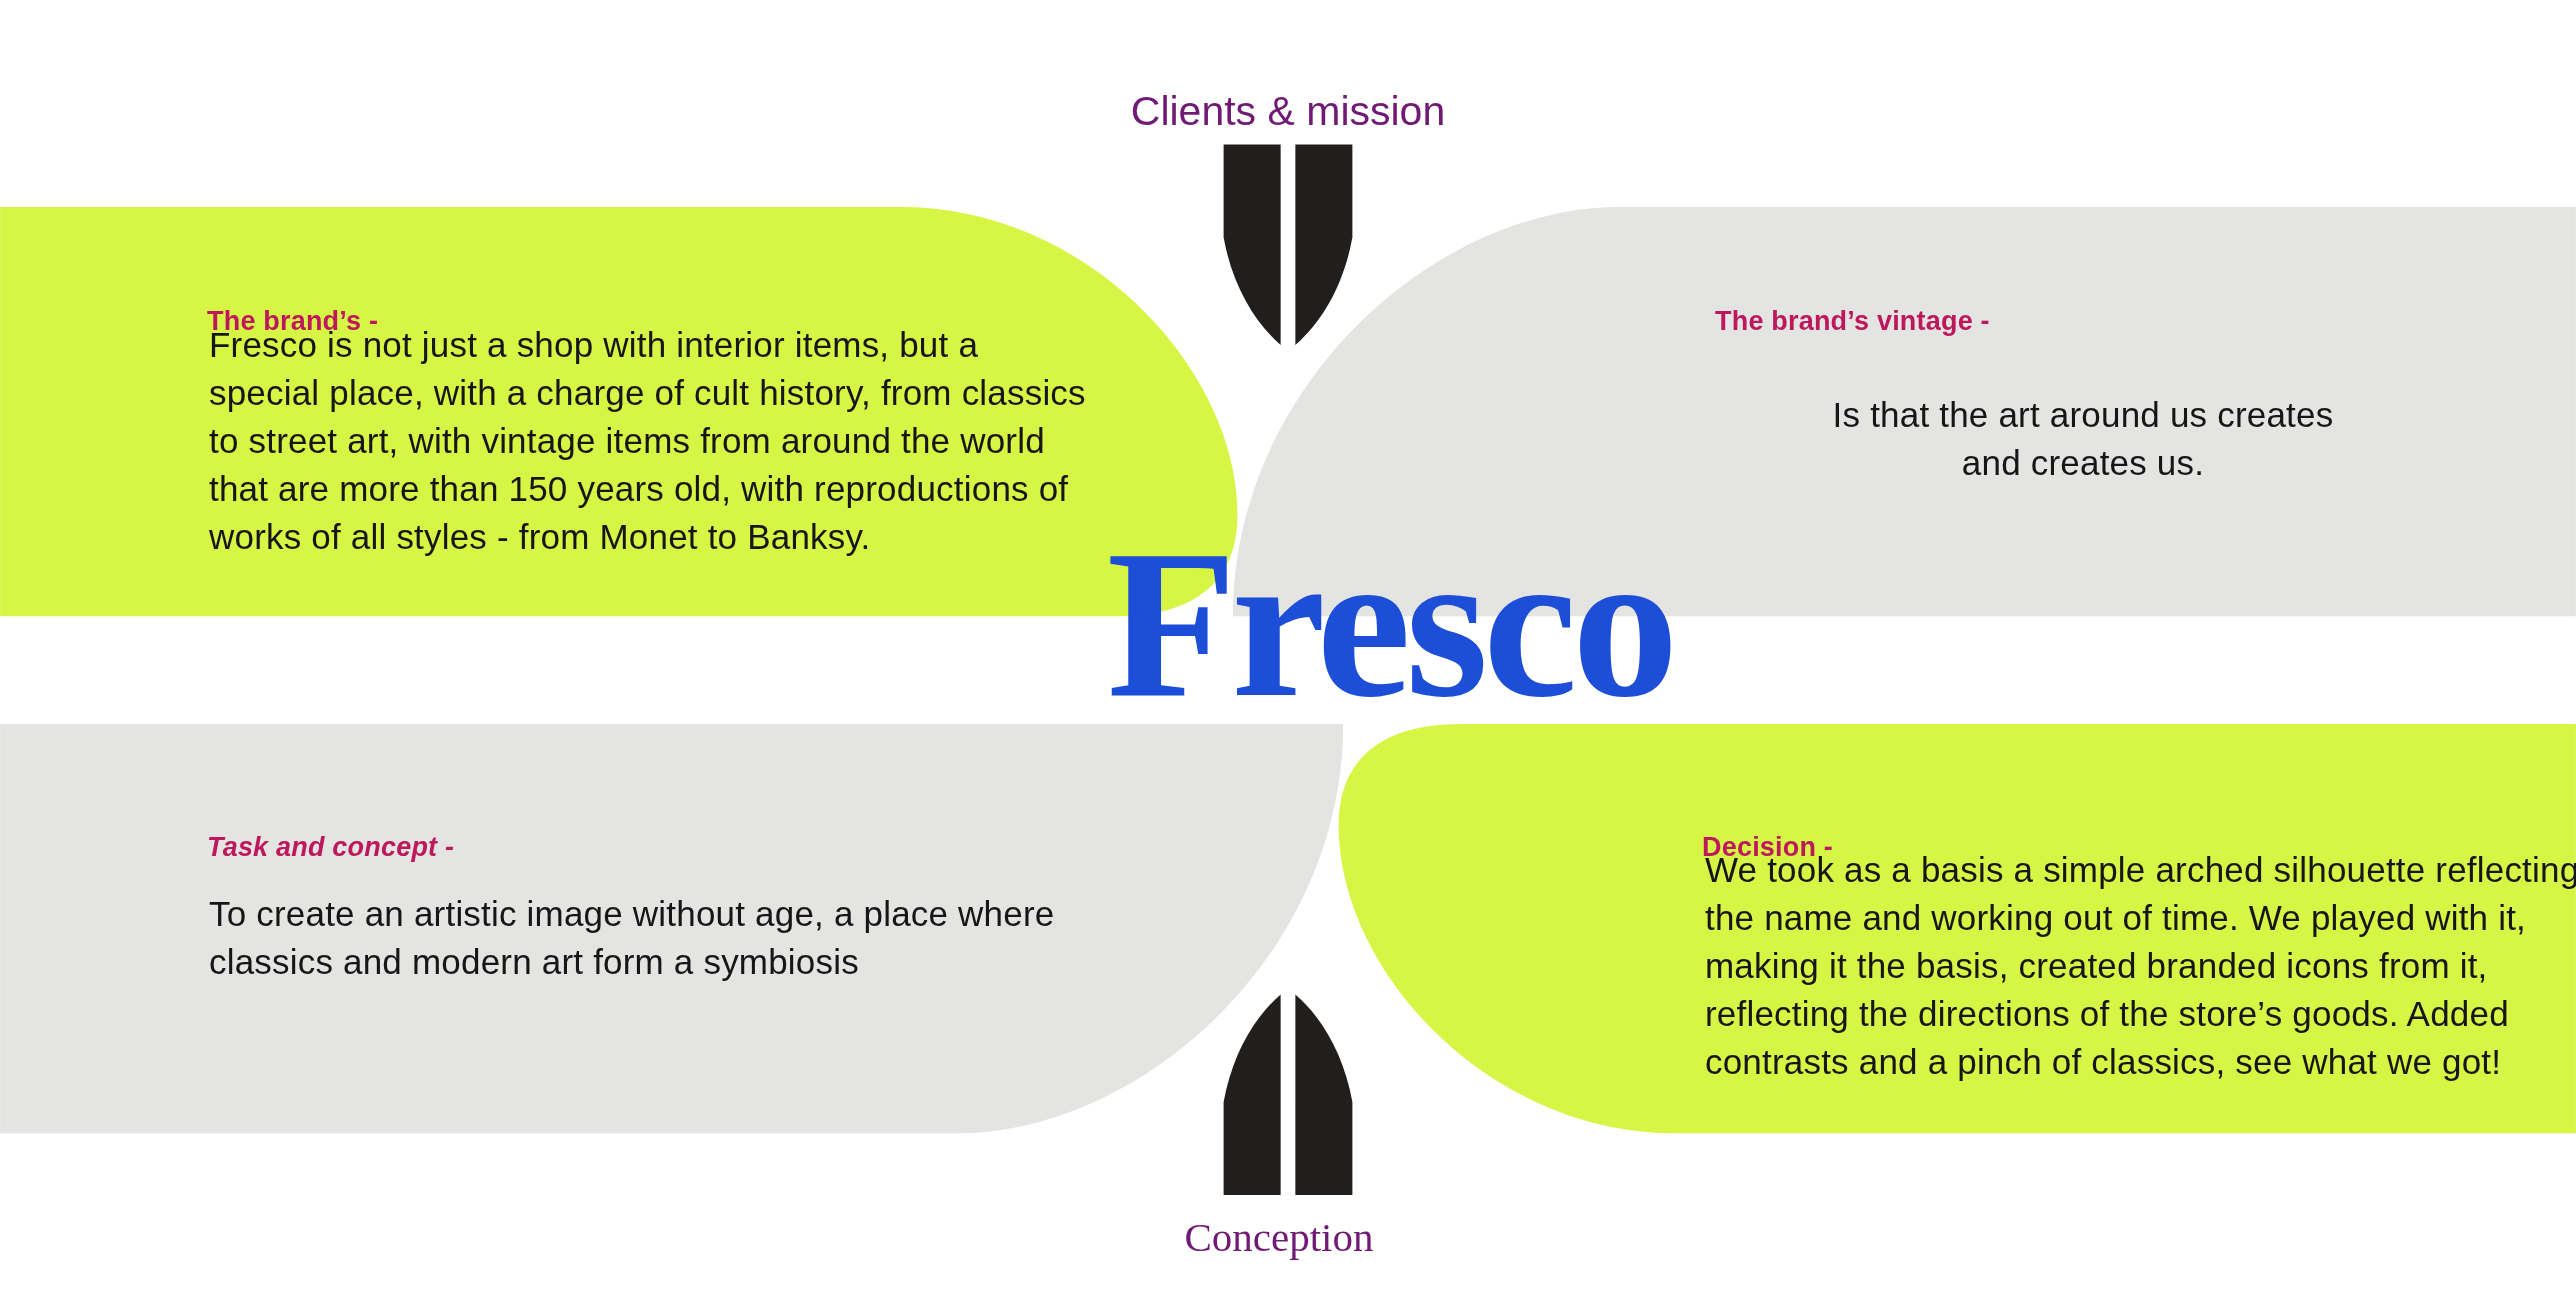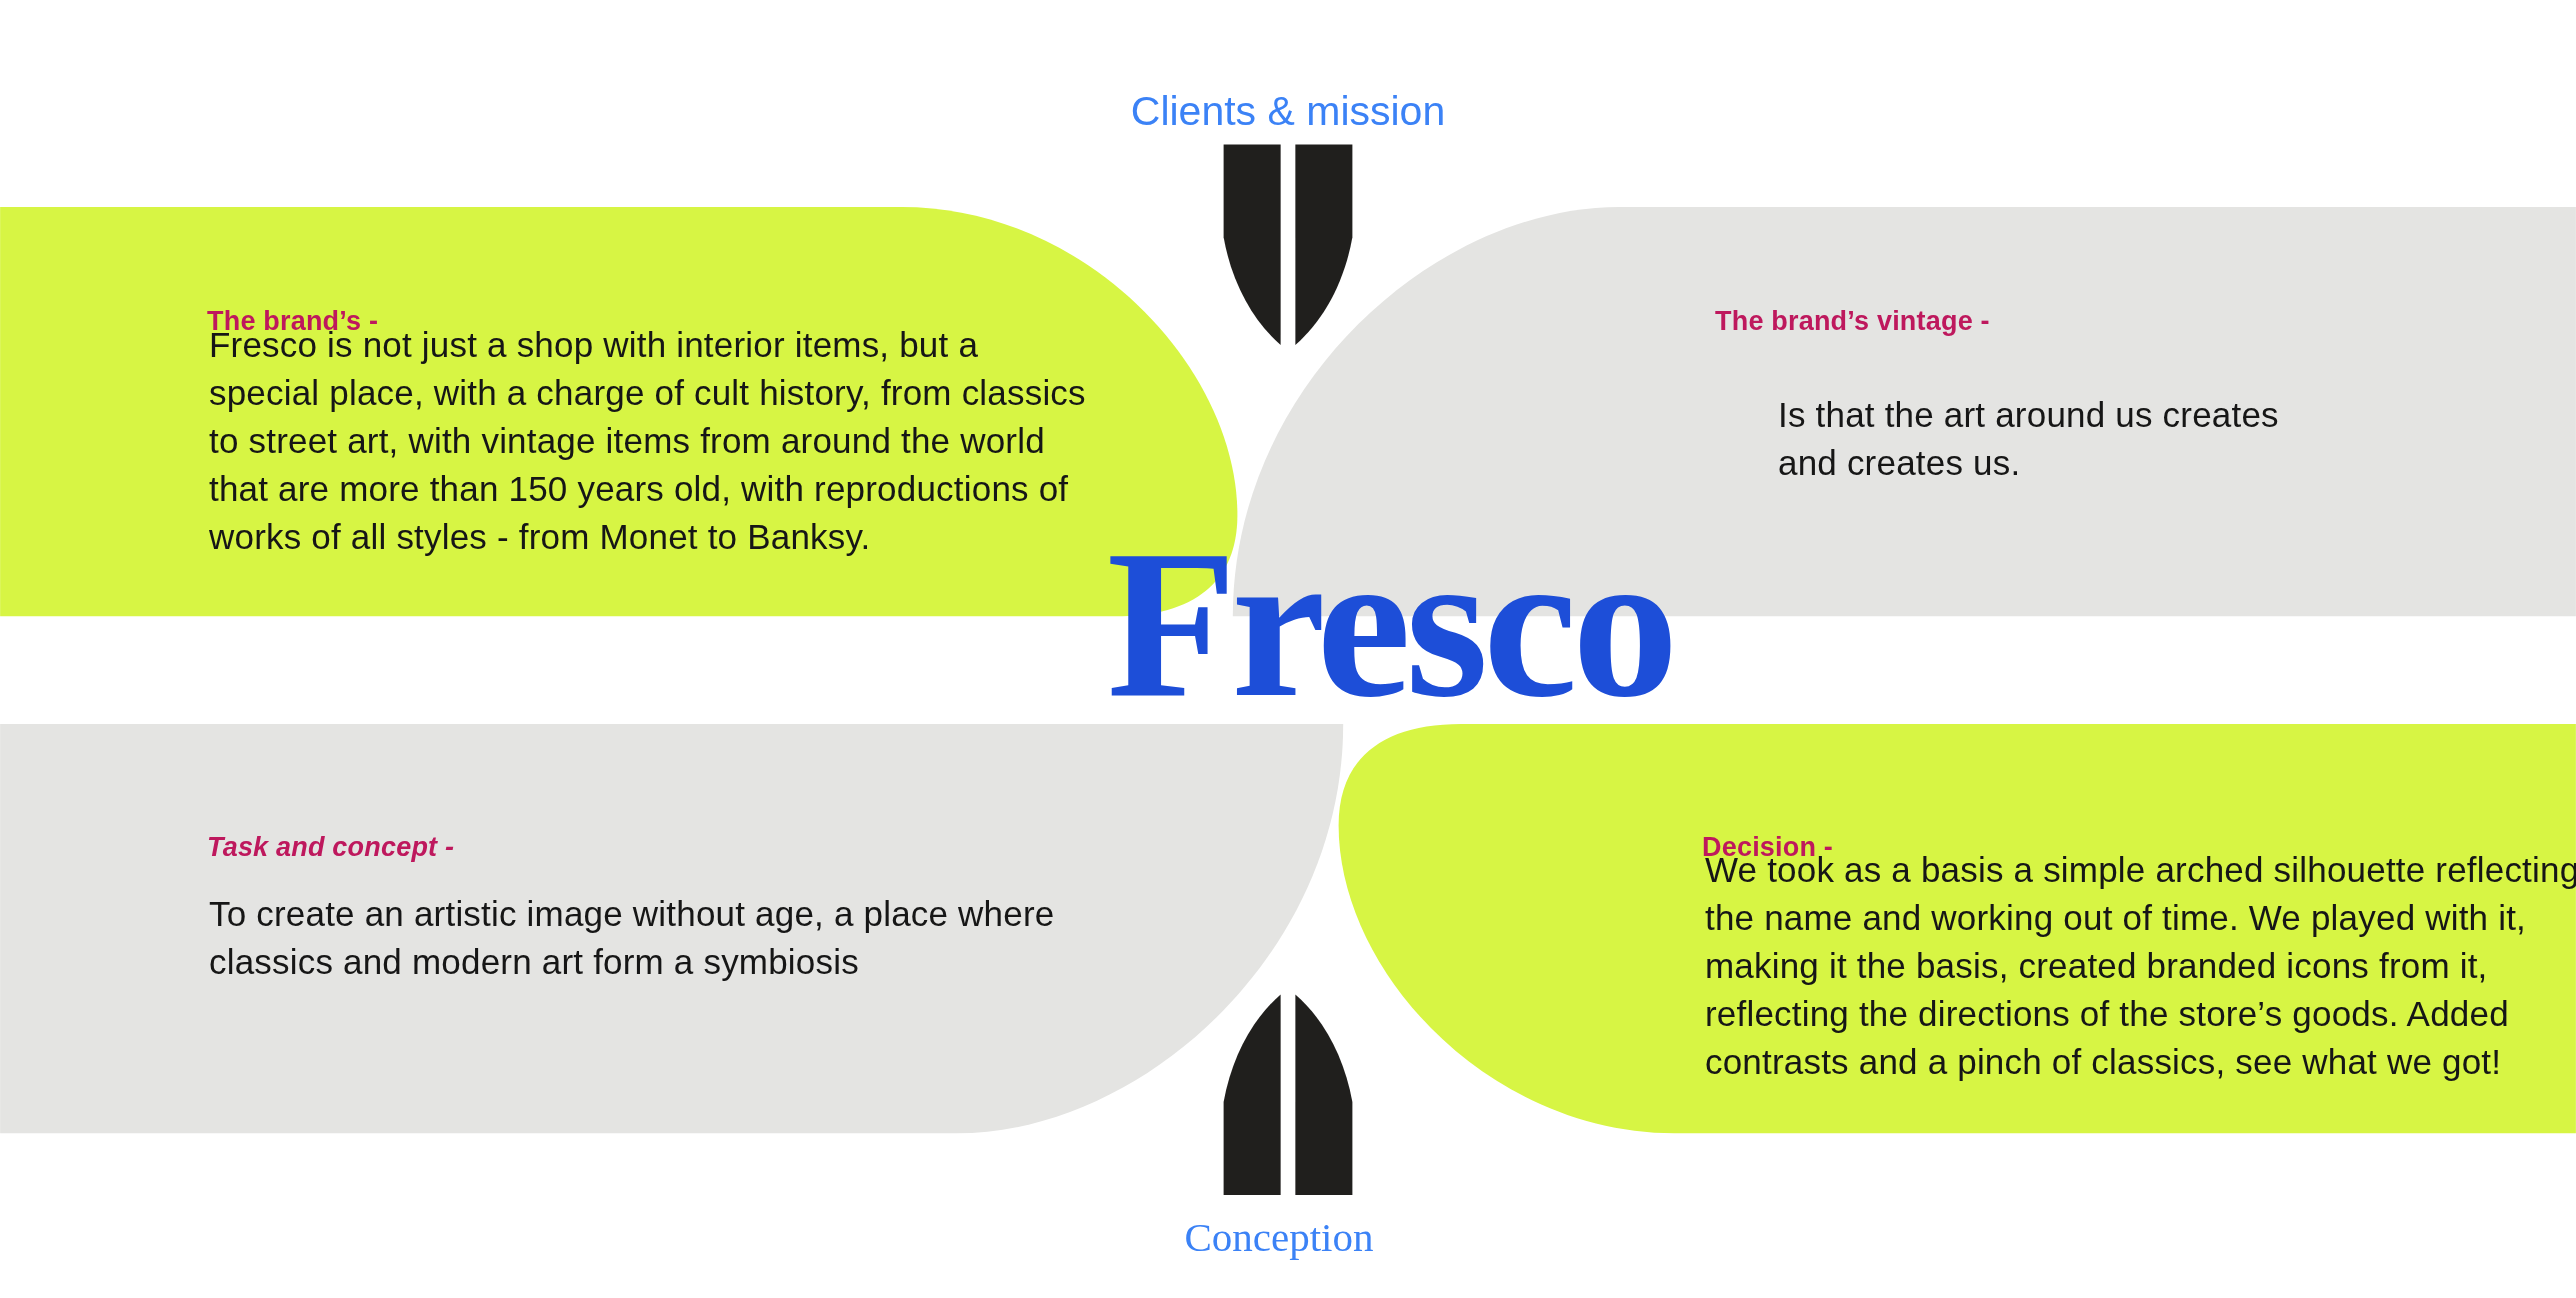--- a/index.html
+++ b/index.html
@@ -1,21 +1,21 @@
 <!DOCTYPE html>
 <html style="font-size:14.7px"><head>
 <meta charset="utf-8">
 <style>
   html,body{margin:0;padding:0;background:#ffffff;width:2576px;height:1298px;overflow:hidden;}
   .slide{position:relative;width:2576px;height:1298px;background:#ffffff;font-family:"Liberation Sans",sans-serif;}
   .shapes{position:absolute;left:0;top:0;width:2576px;height:1298px;display:block;}
   .txt{position:absolute;color:#141414;}
   .heading{font-size:27px;font-weight:700;letter-spacing:0.2px;color:#be185d;margin-top:44px;}
   .body-copy{font-size:35px;line-height:48px;font-weight:400;color:#161616;white-space:pre-line;letter-spacing:0.2px;margin-top:7px;}
-  .axis-label{font-size:41px;font-weight:400;color:#3b82f6;text-align:center;}
+  .axis-label{font-size:41px;font-weight:400;color:#701a75;text-align:center;}
   .wordmark{position:absolute;left:900px;top:508px;width:773px;height:230px;text-align:right;
             font-family:"Liberation Serif","DejaVu Serif",serif;font-weight:700;font-size:213px;
             line-height:230px;color:#1d4ed8;letter-spacing:-5.5px;}
 </style>
 </head>
 <body>
 
 <div class="slide">
 
   <svg class="shapes" viewBox="0 0 2800 1411">
@@ -43,21 +43,21 @@
   <div class="txt axis-label" style="left:1003px;top:1213px;width:552px;font-family:Liberation Serif, serif;">Conception</div>
 
   <div class="txt heading" style="left:207px;top:262px;width:828px;">The brand’s  -</div>
   <div class="txt body-copy" style="left:209px;top:314px;width:1012px;">Fresco is not just a shop with interior items, but a
 special place, with a charge of cult history, from classics
 to street art, with vintage items from around the world
 that are more than 150 years old, with reproductions of
 works of all styles - from Monet to Banksy.</div>
 
   <div class="txt heading" style="left:1715px;top:262px;width:736px;">The brand’s vintage -</div>
-  <div class="txt body-copy" style="left:1778px;top:384px;width:736px;">Is that the art around us creates
+  <div class="txt body-copy" style="left:1715px;top:384px;width:736px;text-align:center;">Is that the art around us creates
 and creates us.</div>
 
   <div class="wordmark">Fresco</div>
 
   <div class="txt heading" style="left:207px;top:788px;width:828px;font-style:italic;">Task and concept -</div>
   <div class="txt body-copy" style="left:209px;top:883px;width:1012px;">To create an artistic image without age, a place where
 classics and modern art form a symbiosis</div>
 
   <div class="txt heading" style="left:1702px;top:788px;width:736px;">Decision -</div>
   <div class="txt body-copy" style="left:1705px;top:839px;width:1012px;line-height:48px;">We took as a basis a simple arched silhouette reflecting

